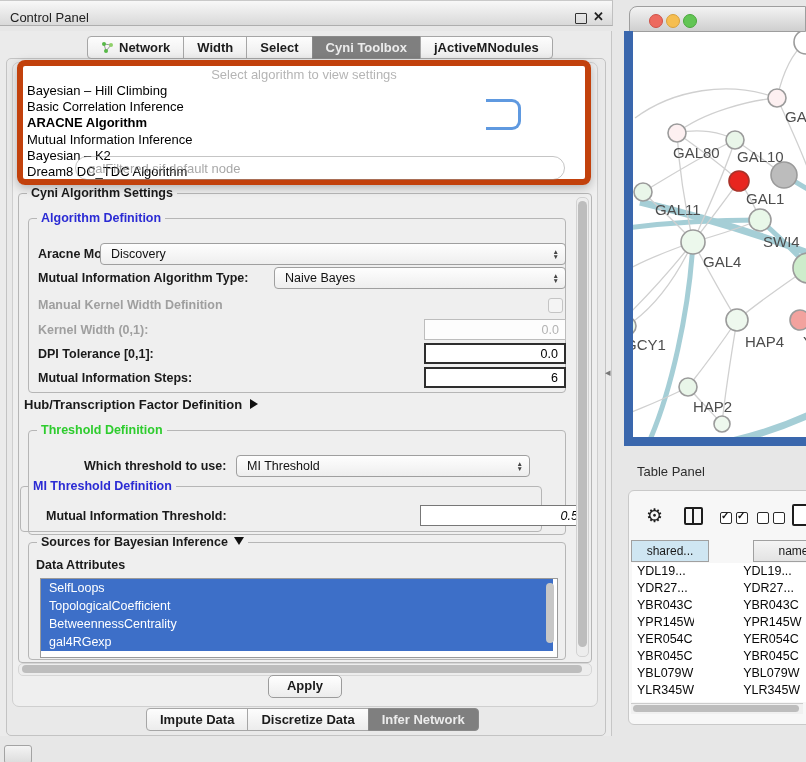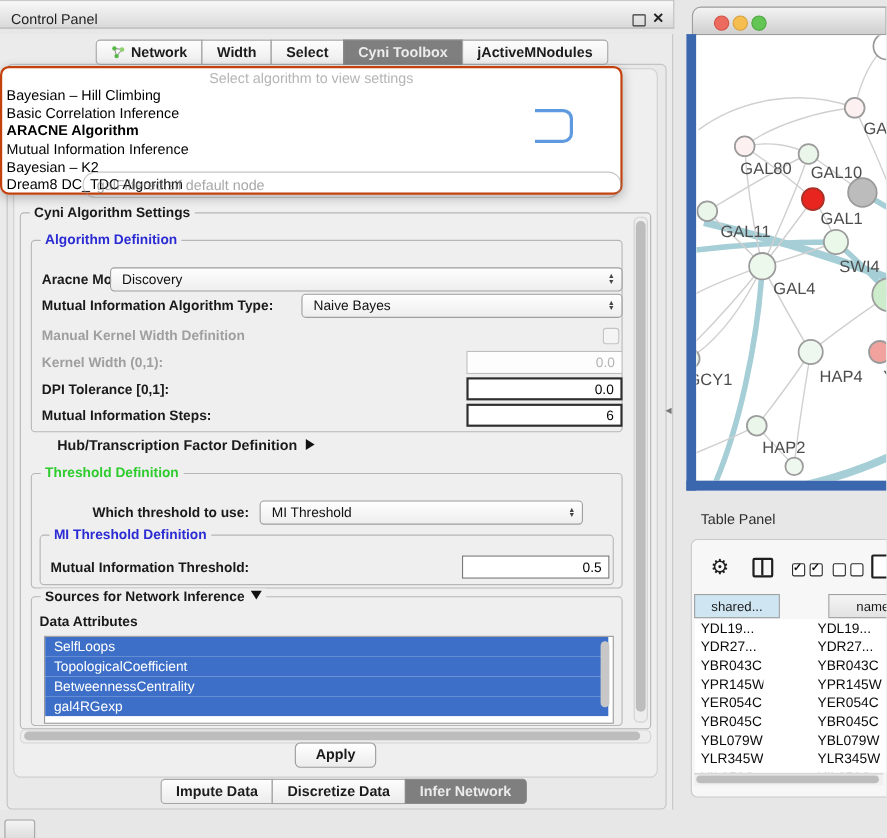--- a/index.html
+++ b/index.html
@@ -26,22 +26,22 @@
   #top-tabs{left:88px;top:36px;align-items:flex-end;}
   #bottom-tabs{left:147px;top:708px;}
   .tab{display:inline-flex;align-items:center;gap:5px;padding:0 13px;height:21px;
     border:1px solid #a6a6a6;margin-left:-1px;background:linear-gradient(#fdfdfd,#ececec);
     font-size:13px;font-weight:bold;color:#1c1c1c;white-space:nowrap;}
   .tab:first-child{border-radius:4px 0 0 4px;}
   .tab:last-child{border-radius:0 4px 4px 0;}
   .tab.sel{background:var(--tabActive);color:#ececec;border-color:#8a8a8a;}
 
   
-  .popup{left:0;top:60px;width:562px;height:113px;background:rgba(255,255,255,0.97);
-    border:2px solid #c2410c;border-radius:8px;box-shadow:0 3px 10px rgba(0,0,0,0.25);z-index:40;}
+  .popup{left:17px;top:60px;width:562px;height:113px;background:rgba(255,255,255,0.97);
+    border:6px solid #c2410c;border-radius:8px;box-shadow:0 3px 10px rgba(0,0,0,0.25);z-index:40;}
   .popup-ph{text-align:center;font-size:13px;color:#b5b5b5;height:17px;line-height:18px;}
   .pitem{font-size:13px;line-height:16.2px;padding-left:4px;color:#000;}
   .pitem.sel{font-weight:bold;}
   .focus-ring{left:486px;top:99px;width:32px;height:25px;border:3px solid #4e8fdd;border-left:none;
     border-radius:0 9px 9px 0;z-index:41;opacity:0.9;}
   .ghost-combo{left:75px;top:156px;width:490px;height:24px;border:1.5px solid rgba(150,150,150,0.55);
     border-radius:12px;z-index:42;font-size:13px;line-height:23px;padding-left:12px;
     color:rgba(120,120,120,0.65);box-sizing:border-box;}
 
   
@@ -188,43 +188,43 @@
   </div>
   <div class="abs lbl dis" style="left:38px;top:298px;">Manual Kernel Width Definition</div>
   <div class="abs chk" style="left:548px;top:298px;"></div>
   <div class="abs lbl dis" style="left:38px;top:323px;">Kernel Width (0,1):</div>
   <input class="abs field dis" style="left: 424px; top: 319px; width: 142px; height: 21px;" readonly="" value="0.0">
   <div class="abs lbl" style="left:38px;top:347px;">DPI Tolerance [0,1]:</div>
   <input class="abs field strong" style="left: 424px; top: 343px; width: 142px; height: 21px;" readonly="" value="0.0">
   <div class="abs lbl" style="left:38px;top:371px;">Mutual Information Steps:</div>
   <input class="abs field strong" style="left: 424px; top: 367px; width: 142px; height: 21px;" readonly="" value="6">
 
-  <div class="abs lbl" style="left:52px;top:397px;font-size:13px;">
+  <div class="abs lbl" style="left:24px;top:397px;font-size:13px;">
     <span>Hub/Transcription Factor Definition</span><span class="tri-right"></span>
   </div>
 
   <div class="abs group" style="left:28px;top:430px;width:536px;height:103px;">
     <span class="legend green">Threshold Definition</span>
   </div>
   <div class="abs lbl" style="left:84px;top:459px;">Which threshold to use:</div>
   <div class="abs combo" style="left:236px;top:455px;width:294px;height:22px;">
     <span>MI Threshold</span>
     <span class="spin">
         <span>▲</span>
         <span>▼</span>
       </span>
   </div>
-  <div class="abs group" style="left:36px;top:486px;width:520px;height:44px;">
+  <div class="abs group" style="left:20px;top:486px;width:520px;height:44px;">
     <span class="legend blue">MI Threshold Definition</span>
   </div>
   <div class="abs lbl" style="left:46px;top:509px;">Mutual Information Threshold:</div>
-  <input class="abs field mid" style="left: 420px; top: 505px; width: 134px; height: 21px;" readonly="" value="0.5">
+  <input class="abs field mid" style="left: 420px; top: 505px; width: 165px; height: 21px; font-style: italic;" readonly="" value="0.5">
 
   <div class="abs group" style="left:28px;top:542px;width:536px;height:116px;">
-    <span class="legend"><span>Sources for Network Inference</span><span class="tri-down"></span></span>
+    <span class="legend"><span>Sources for Bayesian Inference</span><span class="tri-down"></span></span>
   </div>
   <div class="abs lbl" style="left:36px;top:558px;">Data Attributes</div>
   <div class="abs listbox" id="attr-list">
 
   <div class="attr-item">SelfLoops</div>
       <div class="attr-item">TopologicalCoefficient</div>
       <div class="attr-item">BetweennessCentrality</div>
       <div class="attr-item">gal4RGexp</div>
       <div class="list-scroll"></div>
     </div>

